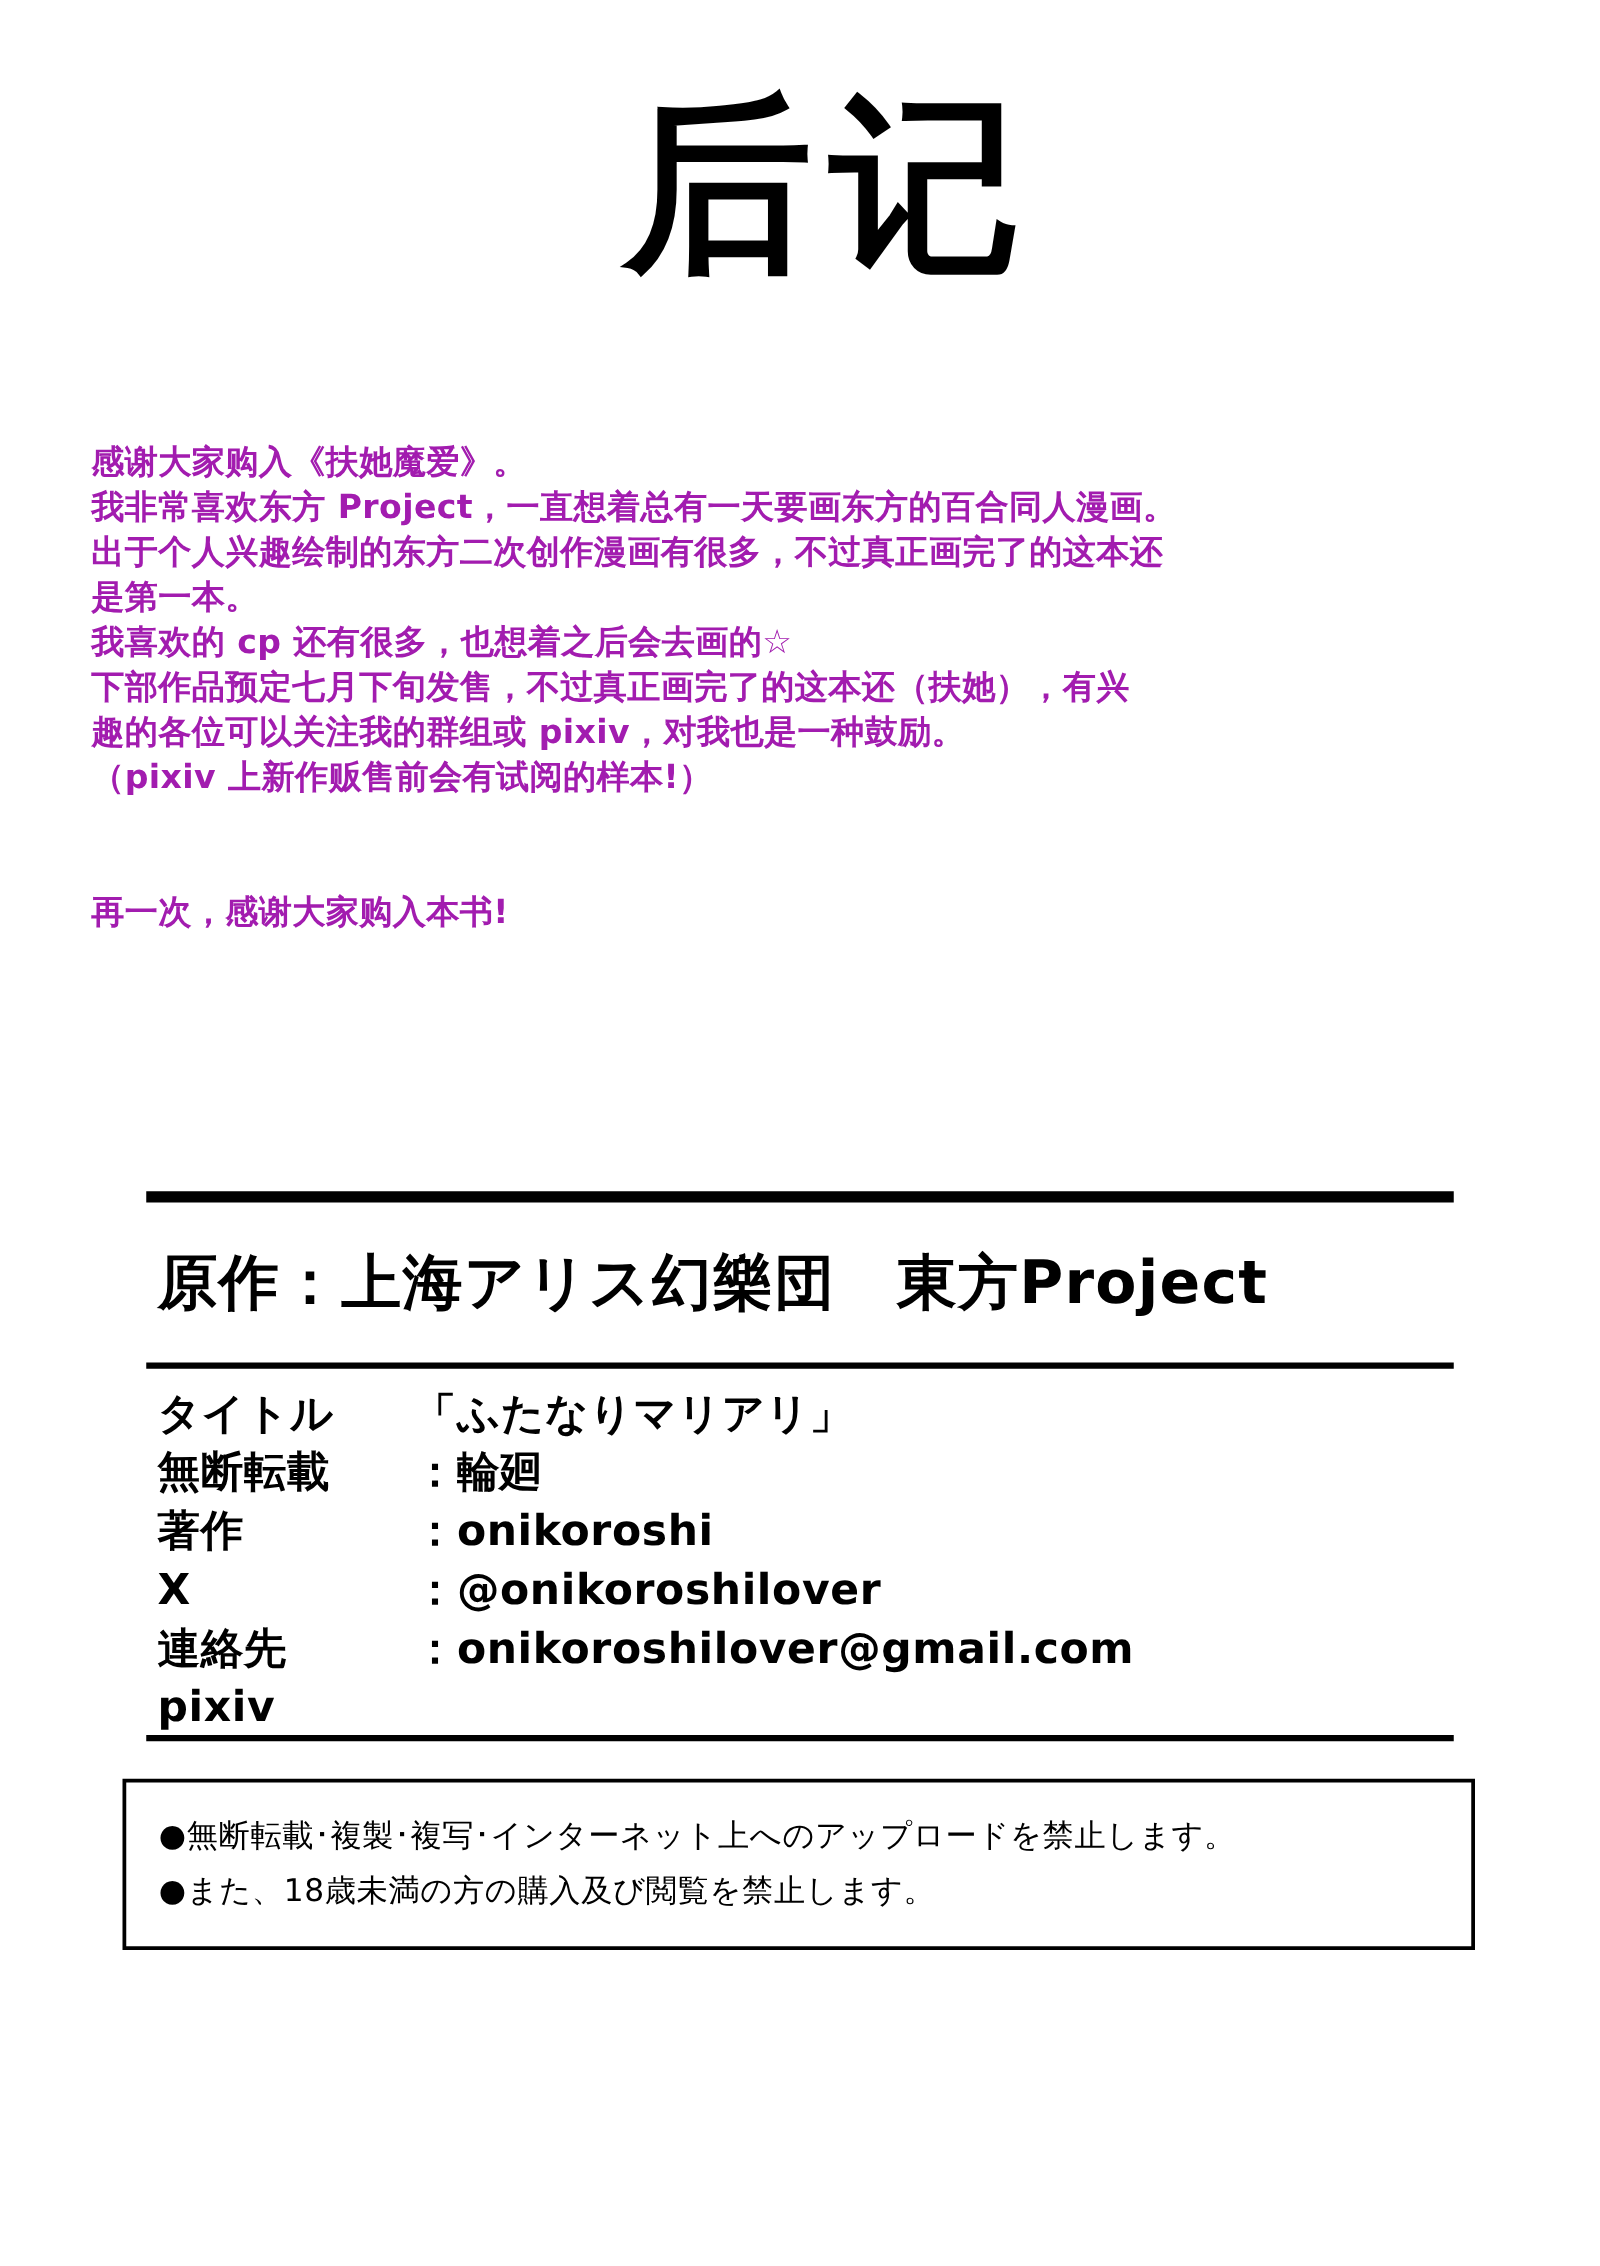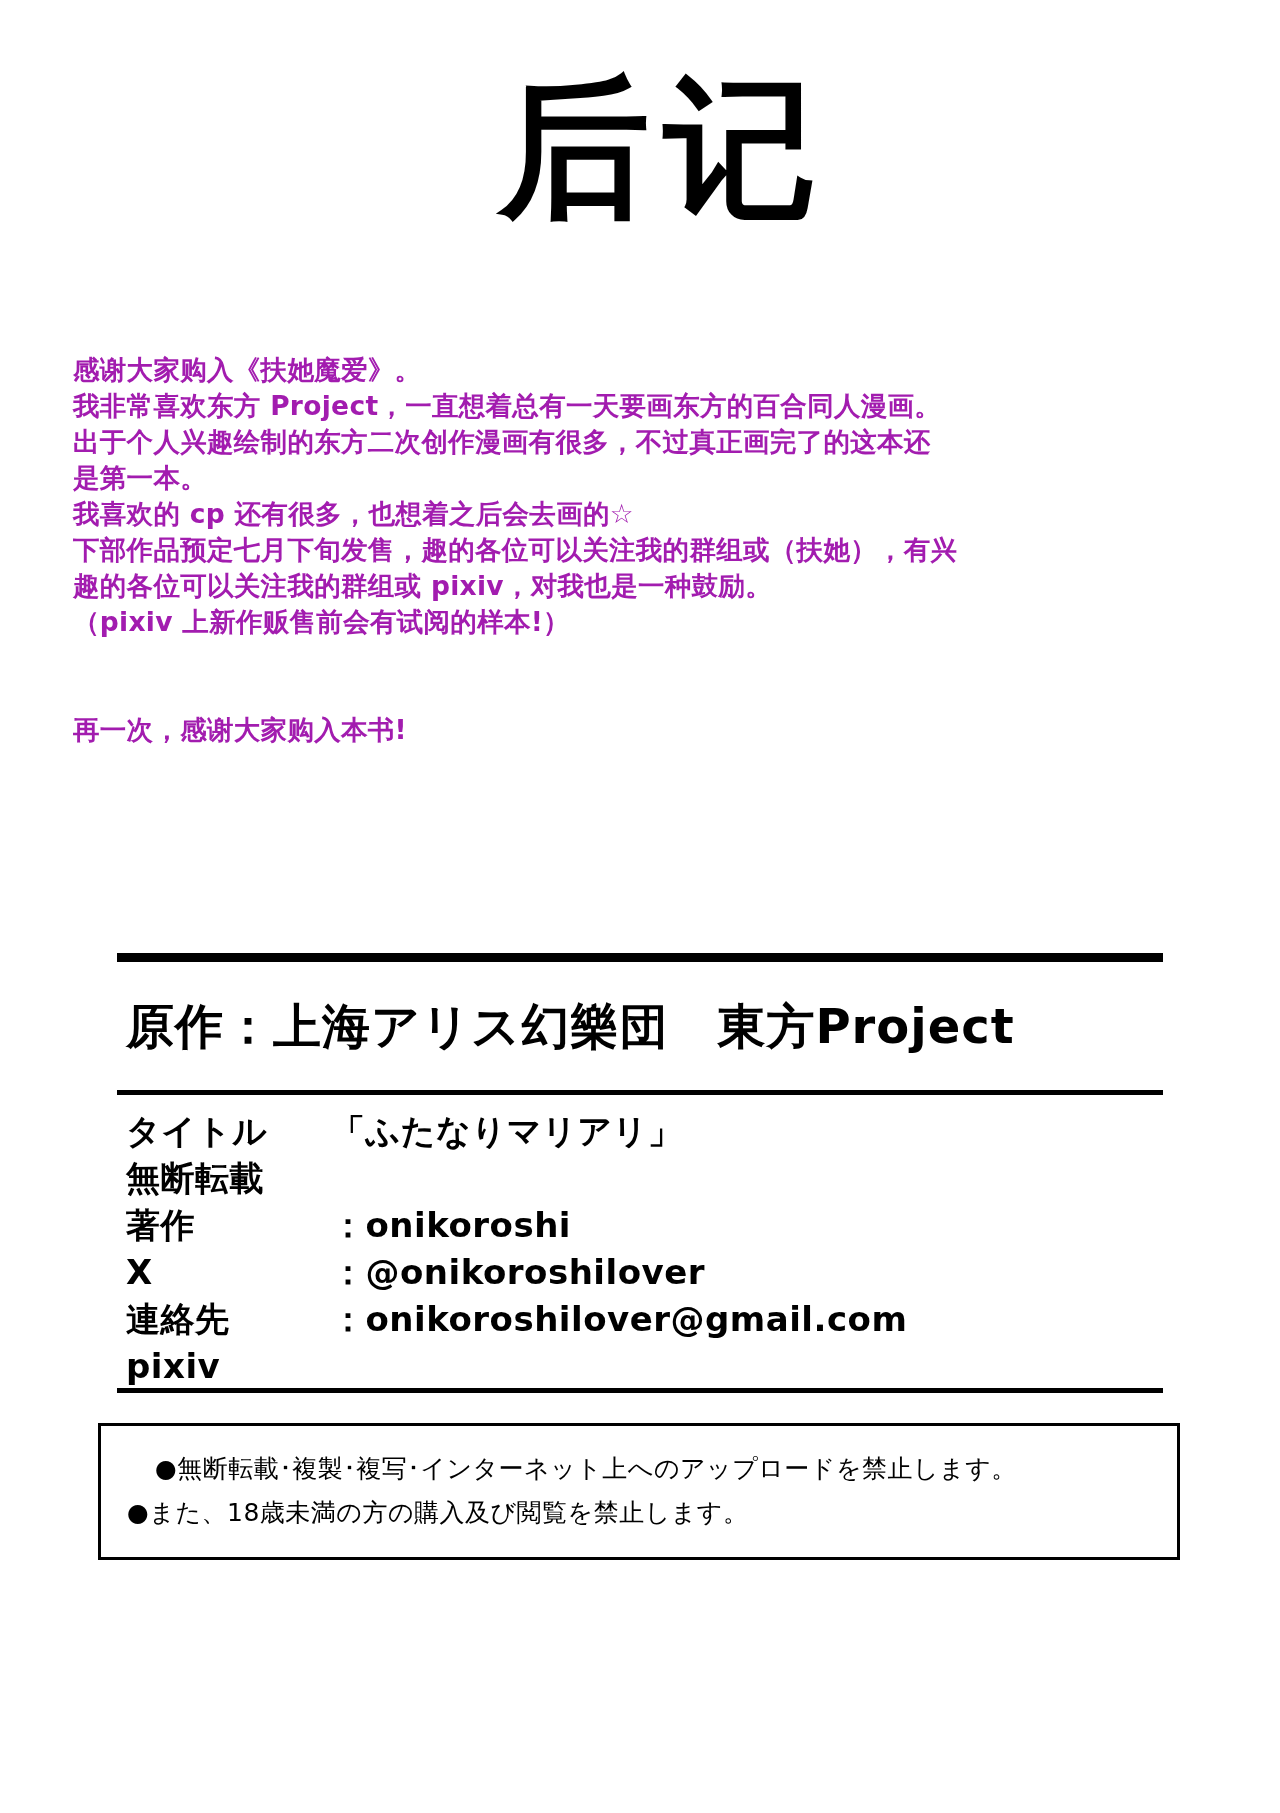--- a/index.html
+++ b/index.html
@@ -118,53 +118,54 @@
   }
   .notice-line {
     position: absolute;
     left: 26px;
     font-family: "DejaVu Sans", "Liberation Sans", sans-serif;
     font-size: 25px;
     line-height: 34px;
     letter-spacing: 0.5px;
     white-space: pre;
   }
-  #notice-0 { top: 26px; margin-left: 28px; }
+  #notice-0 { top: 26px; }
   #notice-1 { top: 70px; }
 </style>
 </head>
 <body>
 
 <div class="afterword-title">后记</div>
 
 <div class="body-block">
   <div class="body-line">感谢大家购入《扶她魔爱》。</div>
   <div class="body-line">我非常喜欢东方 Project，一直想着总有一天要画东方的百合同人漫画。</div>
   <div class="body-line">出于个人兴趣绘制的东方二次创作漫画有很多，不过真正画完了的这本还</div>
   <div class="body-line">是第一本。</div>
   <div class="body-line">我喜欢的 cp 还有很多，也想着之后会去画的☆</div>
-  <div class="body-line">下部作品预定七月下旬发售，趣的各位可以关注我的群组或（扶她），有兴</div>
+  <div class="body-line">下部作品预定七月下旬发售，不过真正画完了的这本还（扶她），有兴</div>
   <div class="body-line">趣的各位可以关注我的群组或 pixiv，对我也是一种鼓励。</div>
   <div class="body-line">（pixiv 上新作贩售前会有试阅的样本!）</div>
   <div class="gap-line"></div>
   <div class="gap-line"></div>
   <div class="body-line">再一次，感谢大家购入本书!</div>
 </div>
 
 <div class="rule-thick" id="rule-top"></div>
 <div class="origin-line">原作：上海アリス幻樂団　東方Project</div>
 <div class="rule-thin" id="rule-mid"></div>
 
 <div class="credits">
   <div class="credit-row">
     <span class="credit-label">タイトル</span>
     <span class="credit-value">「ふたなりマリアリ」</span>
   </div>
   <div class="credit-row">
     <span class="credit-label">無断転載</span>
+    <span class="credit-value">：輪廻</span>
   </div>
   <div class="credit-row">
     <span class="credit-label">著作</span>
     <span class="credit-value">：onikoroshi</span>
   </div>
   <div class="credit-row">
     <span class="credit-label">X</span>
     <span class="credit-value">：@onikoroshilover</span>
   </div>
   <div class="credit-row">

